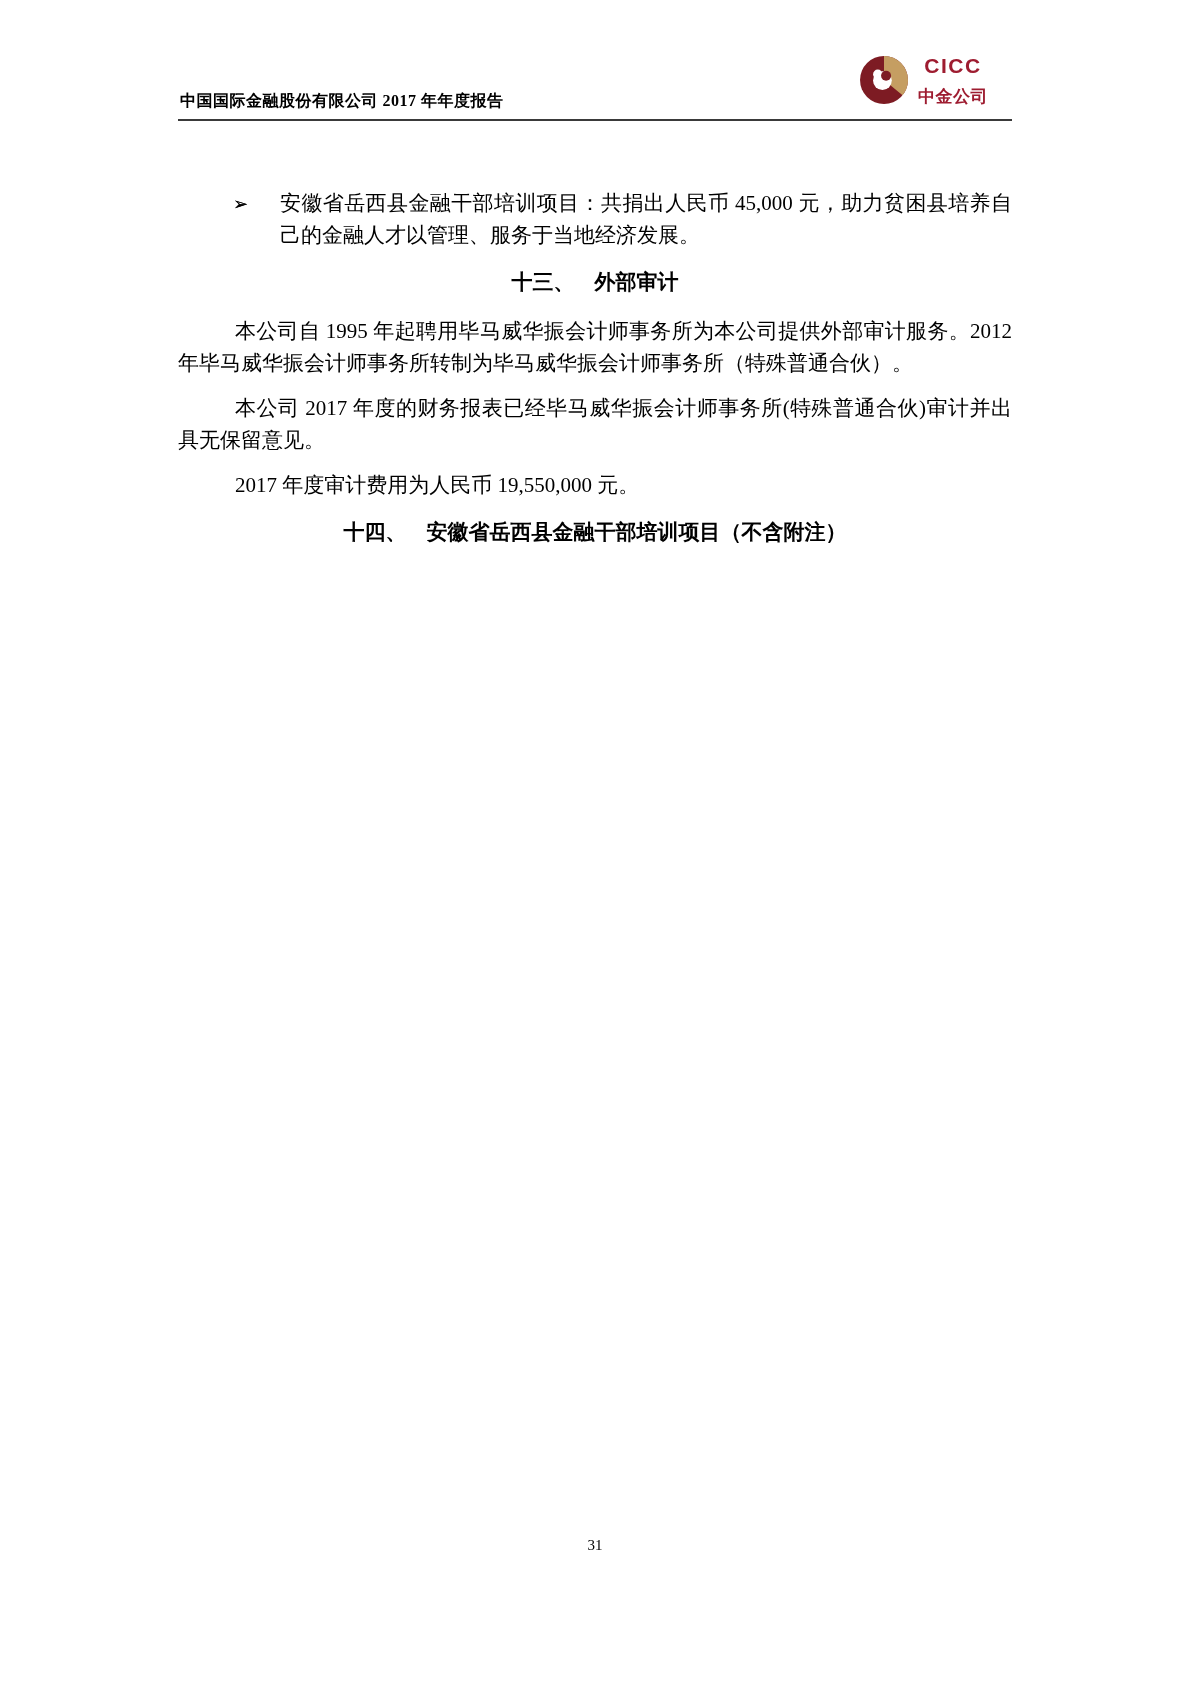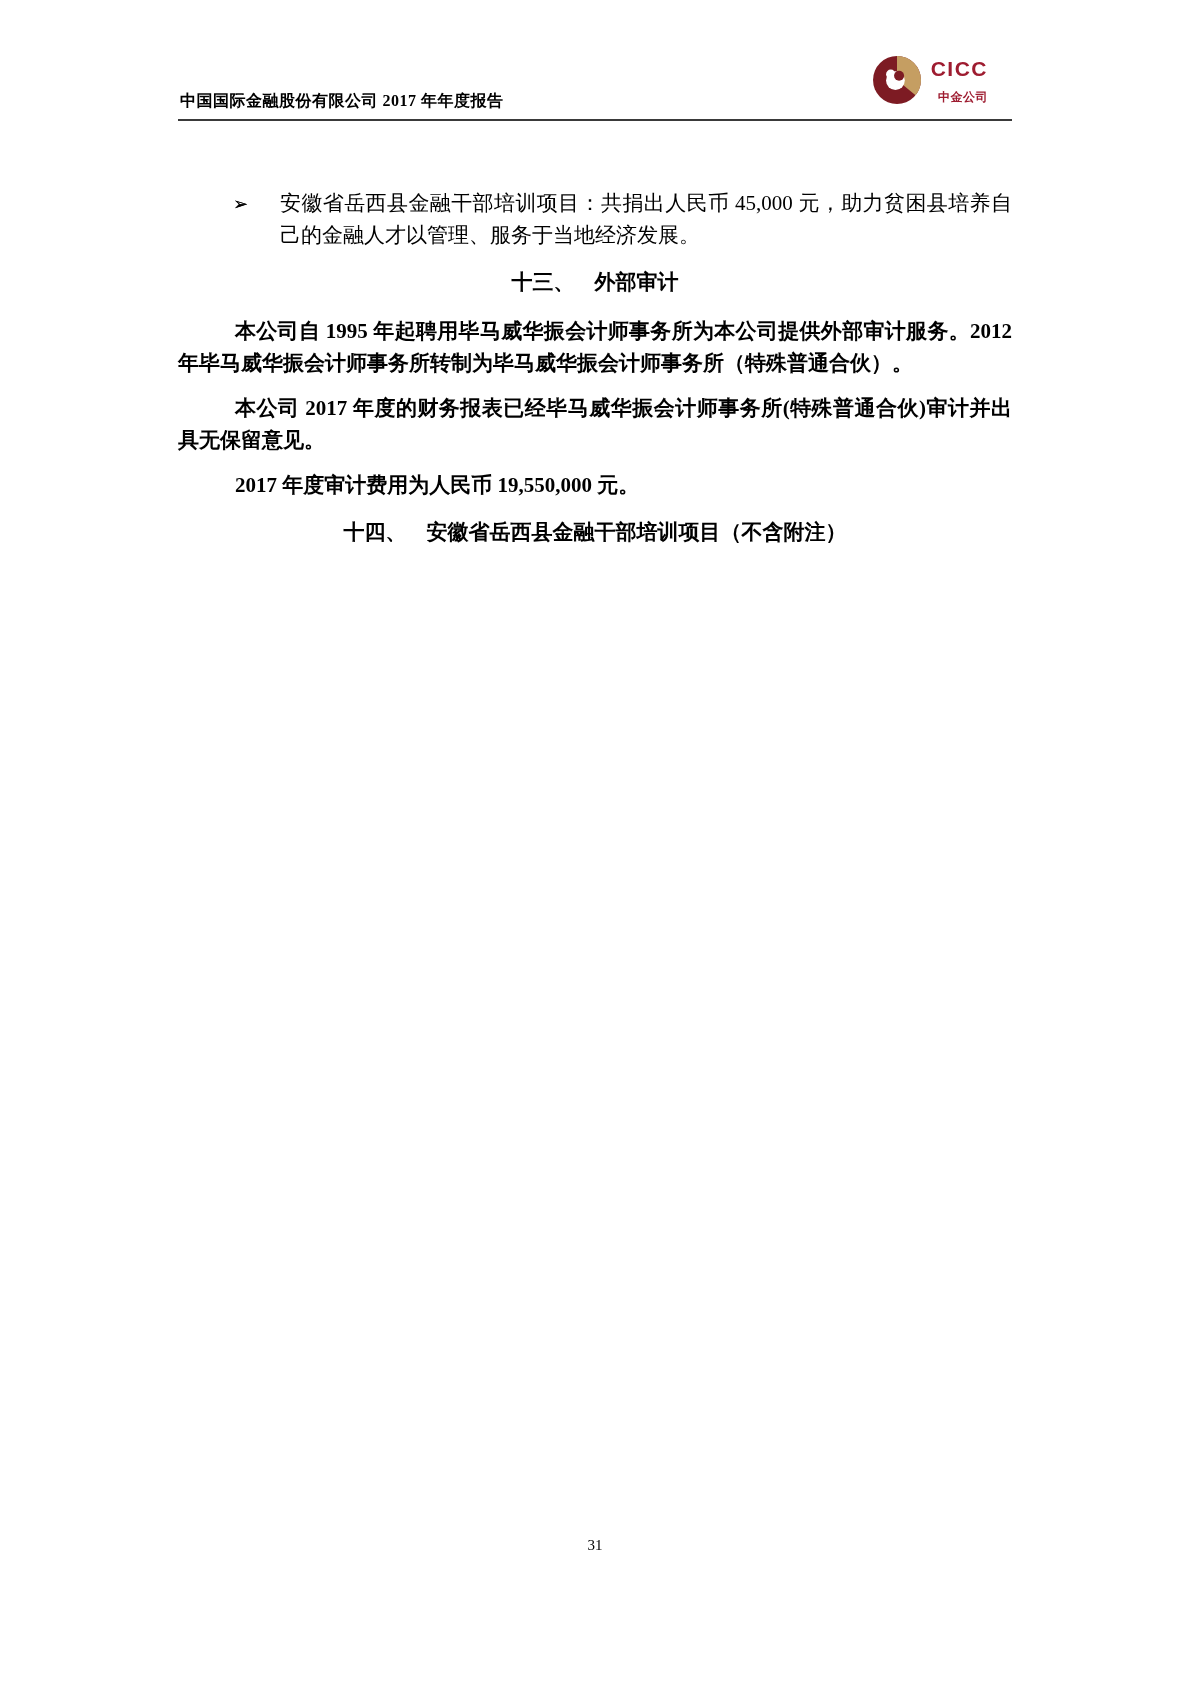--- a/index.html
+++ b/index.html
@@ -45,28 +45,28 @@
   .logo-mark {
     width: 50px;
     height: 50px;
     display: block;
   }
   .logo-text {
     font-family: "Liberation Sans", "DejaVu Sans", sans-serif;
     font-weight: bold;
     color: #9e1c30;
     line-height: 1;
-    text-align: right;
+    text-align: center;
   }
   .logo-en {
     font-size: 21px;
     letter-spacing: 1.5px;
   }
   .logo-zh {
-    font-size: 12px;
+    font-size: 17px;
     margin-top: 12px;
     letter-spacing: 0.5px;
     white-space: nowrap;
   }
   
   .content {
     position: absolute;
     left: 178px;
     top: 121px;
     width: 834px;
@@ -99,21 +99,20 @@
     line-height: 32px;
     margin: 15px 0 17px 0;
     text-align: center;
   }
   .sec-num {
     margin-right: 20px;
   }
   .body-para {
     margin: 0 0 13px 0;
     text-indent: 57px;
-    font-weight: bold;
   }
   
   .page-number {
     position: absolute;
     top: 1537px;
     left: 0;
     width: 100%;
     text-align: center;
     font-size: 15px;
   }

